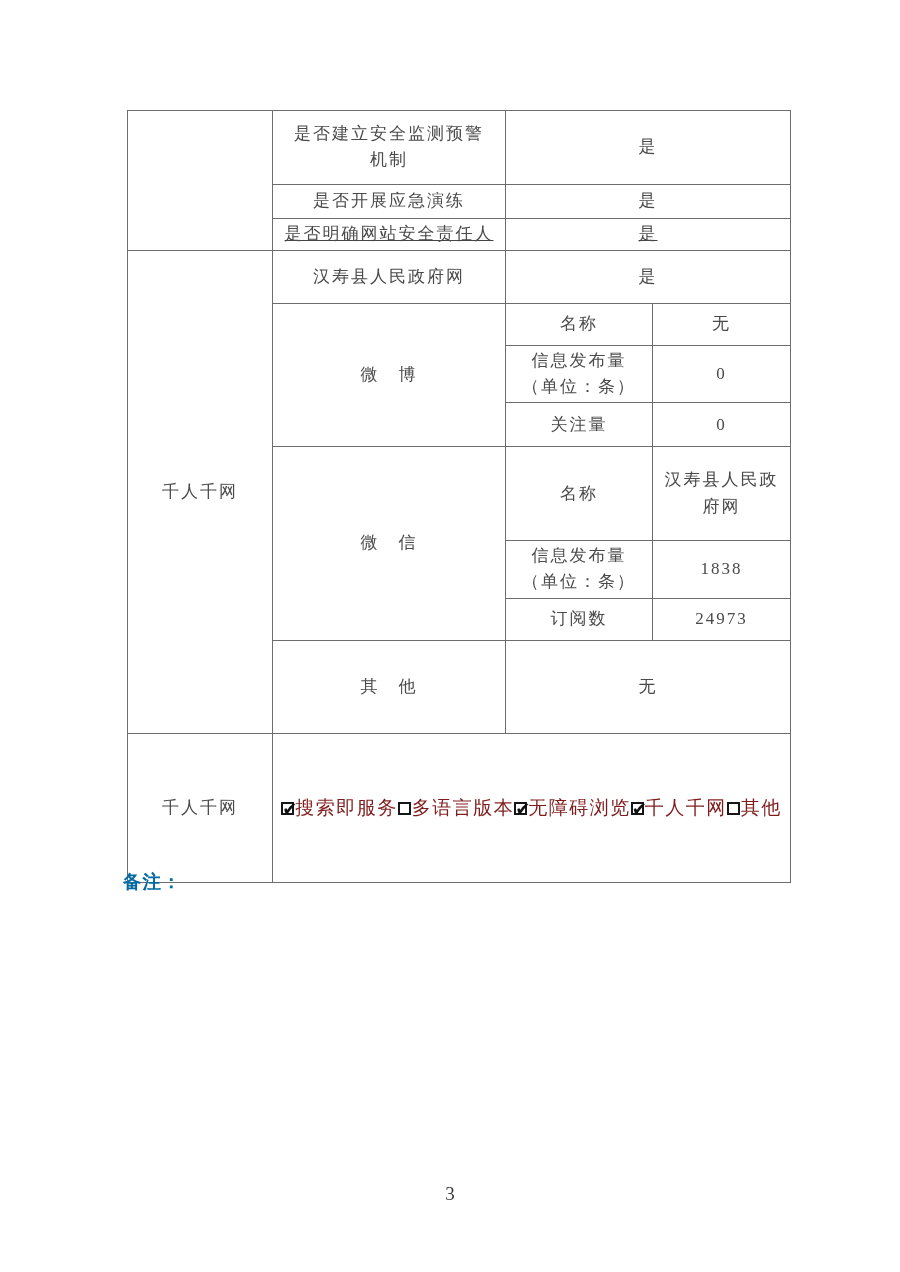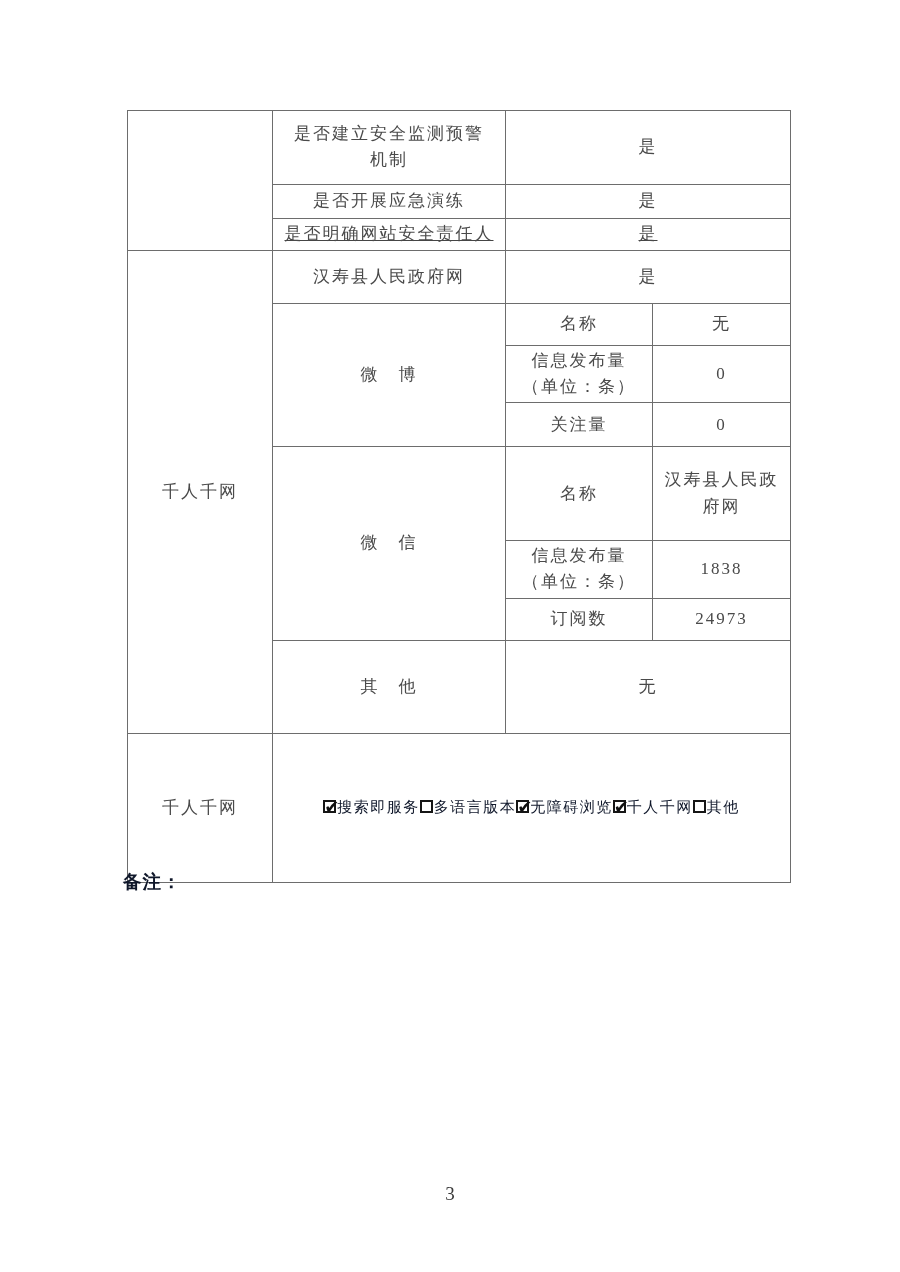--- a/index.html
+++ b/index.html
@@ -42,21 +42,21 @@
   tr.r-b2a { height:42px; }
   tr.r-b2b { height:54px; }
   tr.r-b2c { height:44px; }
   tr.r-b3a { height:53px; }
   tr.r-b3b { height:51px; }
   tr.r-b3c { height:42px; }
   tr.r-b4  { height:93px; }
   tr.r-c   { height:149px; }
 
   
-  .options { white-space:nowrap; text-align:center; letter-spacing:1.5px; font-size:15px; color:#0f172a; }
+  .options { white-space:nowrap; text-align:center; letter-spacing:1.5px; font-size:19px; color:#7f1d1d; }
   .cb {
     display:inline-block;
     width:13px; height:13px;
     border:2.5px solid #161616;
     background:#fff;
     position:relative;
     vertical-align:-1px;
     margin-right:1px;
   }
   .cb.checked::after {
@@ -69,21 +69,21 @@
     font-family:"DejaVu Sans",sans-serif;
     letter-spacing:0;
   }
   .cb-label { margin-right:0px; }
 
   .notes {
     position:absolute;
     left:123px; top:869px;
     font-size:18.5px;
     font-weight:bold;
-    color:#0f172a;
+    color:#0369a1;
     letter-spacing:1px;
   }
   .page-number {
     position:absolute;
     left:0; top:1183px;
     width:100%;
     text-align:center;
     font-size:19px;
     color:#3a3a3a;
   }

